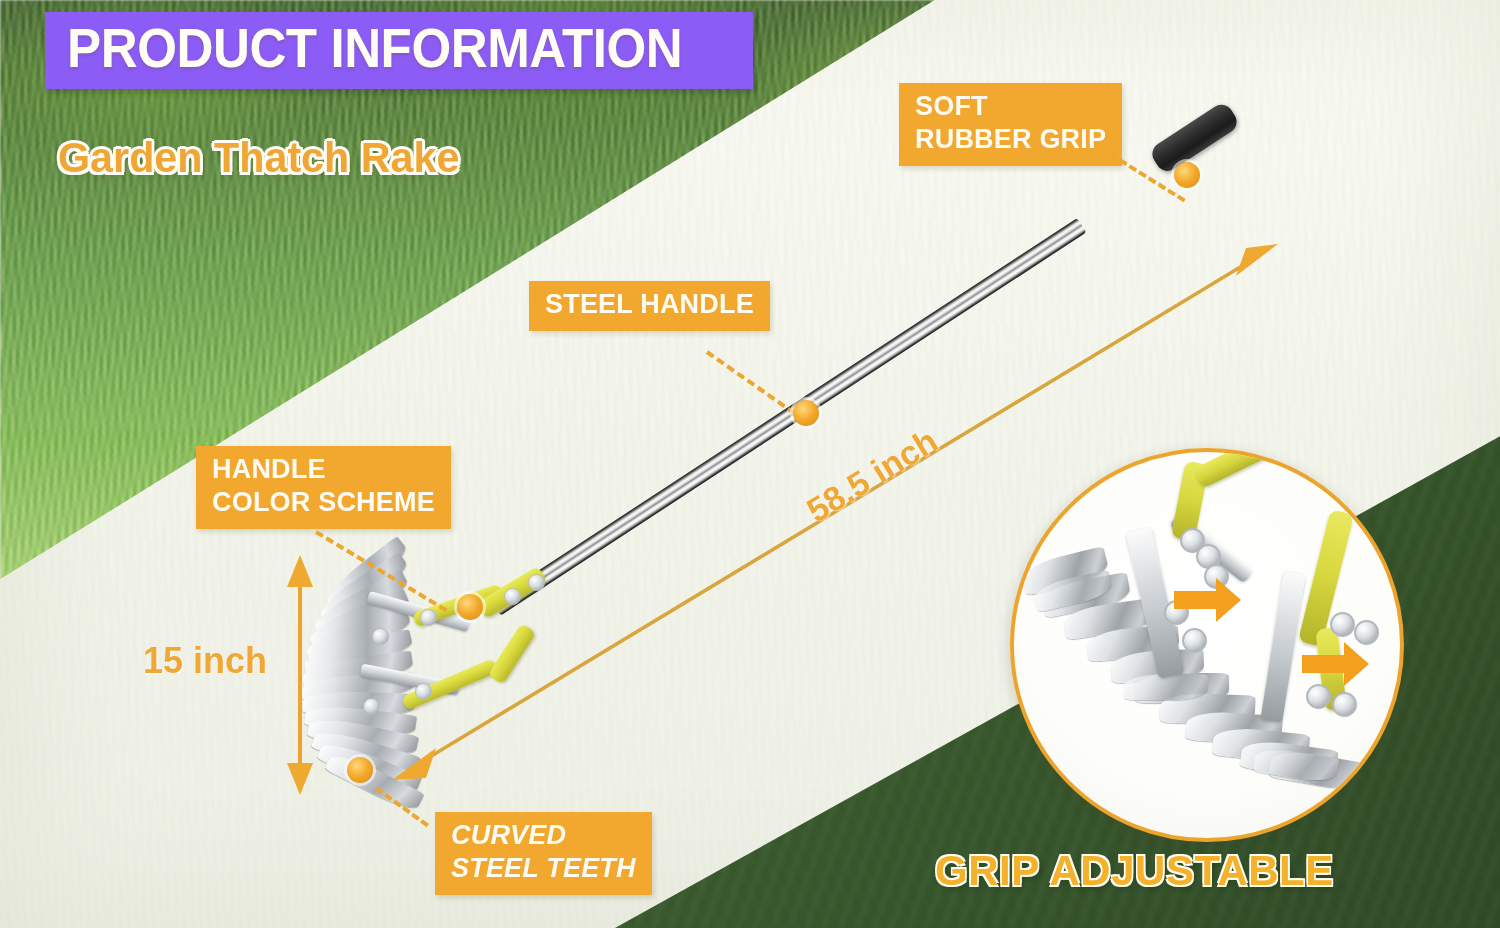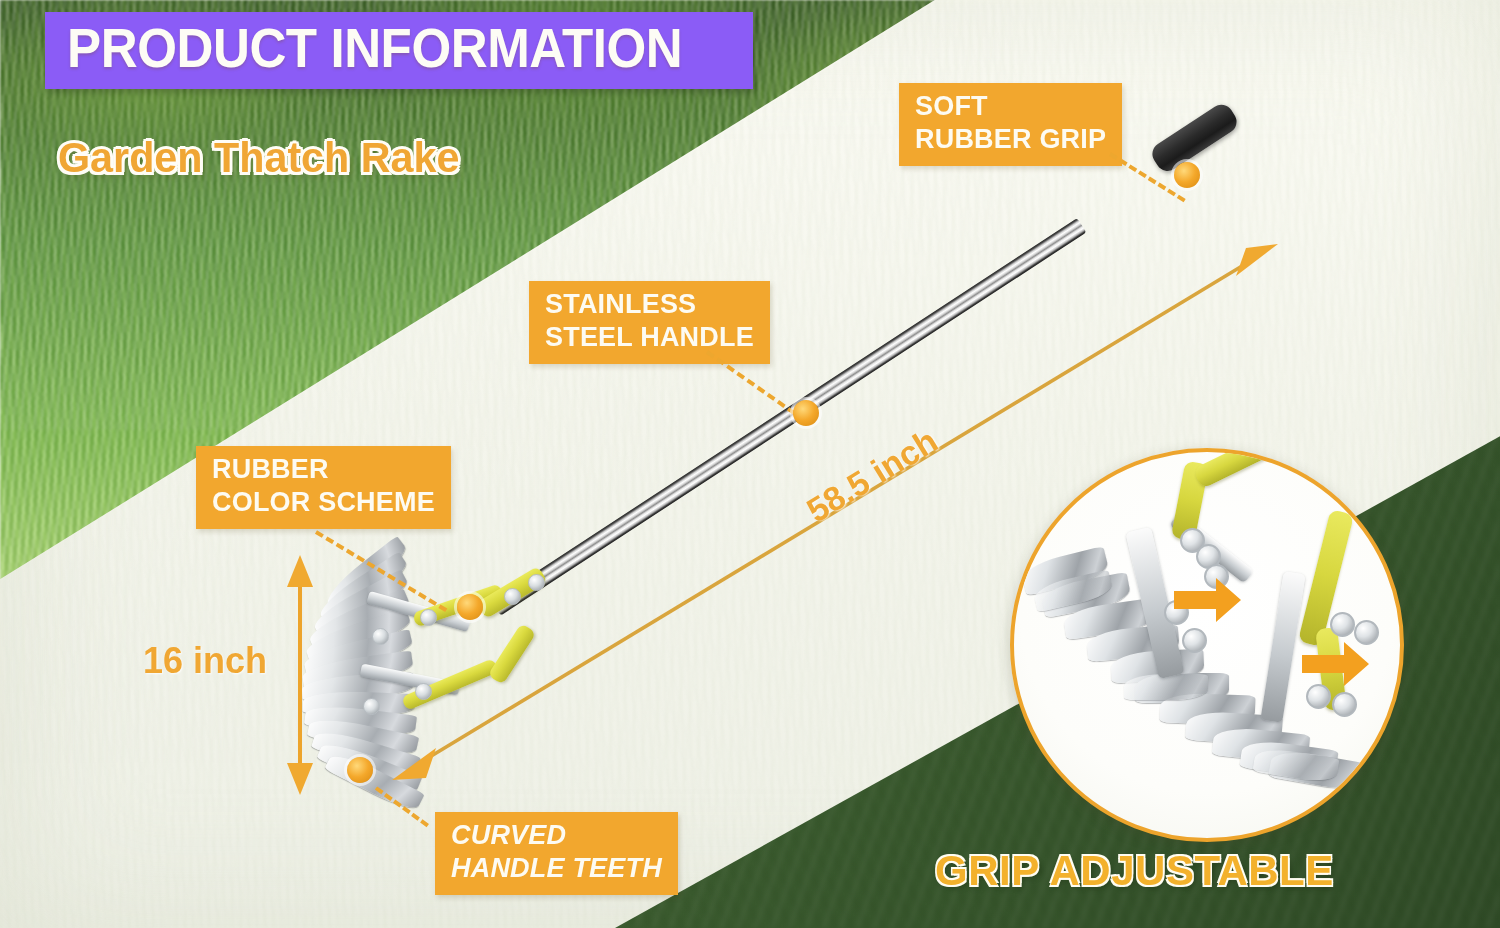--- a/index.html
+++ b/index.html
@@ -260,46 +260,45 @@
   </div>
 
   <div class="callout" id="callout-grip">
     <span>SOFT</span>
     <span>RUBBER GRIP</span>
   </div>
   <div class="leader" style="left:1110px;top:152px;width:88px;transform:rotate(32deg);"></div>
   <div class="dot" style="left:1174px;top:162px;"></div>
 
   <div class="callout" id="callout-handle">
-    <span>STAINLESS</span>
     <span>STEEL HANDLE</span>
   </div>
   <div class="leader" style="left:707px;top:350px;width:107px;transform:rotate(35deg);"></div>
   <div class="dot" style="left:793px;top:400px;"></div>
 
   <div class="callout" id="callout-color">
-    <span>RUBBER</span>
+    <span>HANDLE</span>
     <span>COLOR SCHEME</span>
   </div>
   <div class="leader" style="left:316px;top:530px;width:152px;transform:rotate(31deg);"></div>
   <div class="dot" style="left:457px;top:594px;"></div>
 
   <div class="callout" id="callout-teeth">
     <span>CURVED</span>
-    <span>HANDLE TEETH</span>
+    <span>STEEL TEETH</span>
   </div>
   <div class="leader" style="left:376px;top:786px;width:64px;transform:rotate(36deg);"></div>
   <div class="dot" style="left:347px;top:757px;"></div>
 
   <svg class="arrowsvg" style="left:278px;top:555px;" width="44" height="240" viewBox="0 0 44 240">
     <line x1="22" y1="22" x2="22" y2="218" stroke="#eda42c" stroke-width="4"></line>
     <polygon points="22,0 35,32 9,32" fill="#f0a930"></polygon>
     <polygon points="22,240 35,208 9,208" fill="#f0a930"></polygon>
   </svg>
-  <div class="dim" id="dim-15">16 inch</div>
+  <div class="dim" id="dim-15">15 inch</div>
 
   <svg class="arrowsvg" style="left:380px;top:230px;" width="910" height="570" viewBox="0 0 910 570">
     <line x1="38" y1="534" x2="872" y2="30" stroke="#d9a53d" stroke-width="3.5"></line>
     <polygon points="12,550 56,518 46,548" fill="#f0a930"></polygon>
     <polygon points="898,14 856,46 866,18" fill="#f0a930"></polygon>
   </svg>
   <div class="dim" id="dim-585">58.5 inch</div>
 
   <div class="inset">
 

